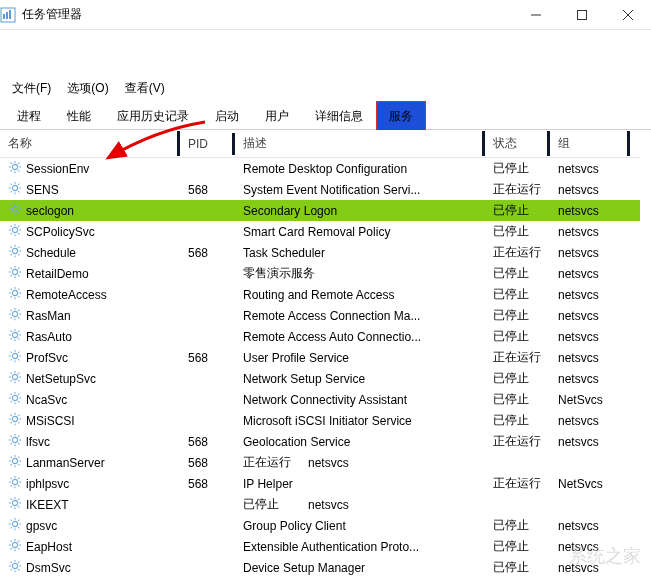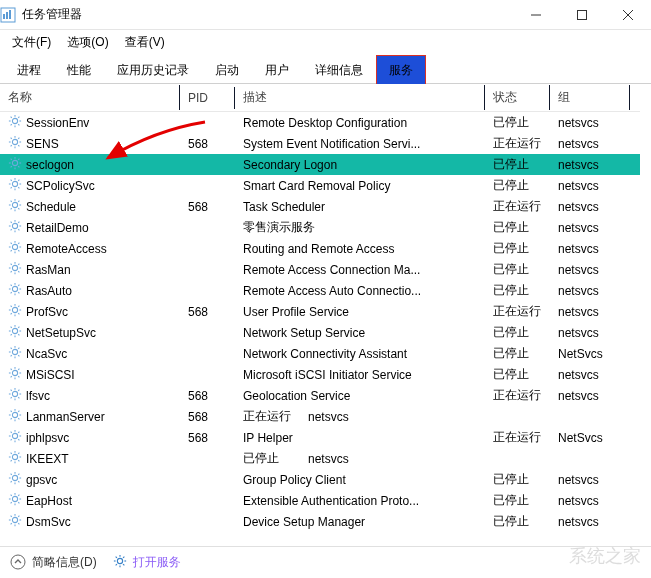--- a/index.html
+++ b/index.html
@@ -4,33 +4,33 @@
 <style>
   * { box-sizing: border-box; margin: 0; padding: 0; font-family: "Microsoft YaHei", "Segoe UI", sans-serif; font-size: 12px; }
   body { background: #fff; width: 651px; height: 578px; overflow: hidden; position: relative; }
   
   .titlebar { height: 30px; display: flex; align-items: center; padding-left: 0; border-bottom: 1px solid #e5e5e5; }
   .titlebar-icon { width: 16px; height: 16px; margin-right: 6px; }
   .titlebar-text { flex: 1; }
   .win-controls { display: flex; }
   .win-btn { width: 46px; height: 30px; display: flex; align-items: center; justify-content: center; color: #333; }
   
-  .menubar { height: 24px; display: flex; align-items: center; padding-left: 4px; }
+  .menubar { height: 24px; display: flex; align-items: center; padding-left: 4px; margin-top: 46px; }
   .menubar span { padding: 2px 8px; }
   
   .tabbar { height: 30px; border-bottom: 1px solid #d0d0d0; display: flex; align-items: flex-end; padding-left: 4px; }
   .tab { padding: 6px 12px 5px; border: 1px solid transparent; border-bottom: none; margin-right: 0; position: relative; top: 1px; margin-top: 48px; }
   .tab.active { border-color: #d93025; background: #1d4ed8; }
   
   .table-wrap { position: relative; height: calc(100% - 30px - 24px - 30px - 32px); overflow-y: auto; overflow-x: hidden; }
   .thead, .row { display: flex; align-items: center; width: 640px; }
   .thead { height: 28px; background: #fff; border-bottom: 1px solid #e8e8e8; position: sticky; top: 0; }
-  .thead .col { color: #444; padding: 4px 8px; border-right: 1px solid #0f172a; }
+  .thead .col { color: #444; padding: 4px 8px; border-right: 3px solid #0f172a; }
   .row { height: 21px; }
-  .row.selected { background: #14b8a6; }
+  .row.selected { background: #84cc16; }
   .col { padding: 2px 8px; overflow: hidden; white-space: nowrap; text-overflow: ellipsis; }
   .c-name { width: 180px; display: flex; align-items: center; gap: 4px; }
   .c-pid  { width: 55px; }
   .c-desc { width: 250px; }
   .c-stat { width: 65px; }
   .c-grp  { width: 80px; }
   
   .gear { width: 14px; height: 14px; flex-shrink: 0; }
   
   .arrow { position: absolute; top: 118px; left: 100px; pointer-events: none; z-index: 5; }

